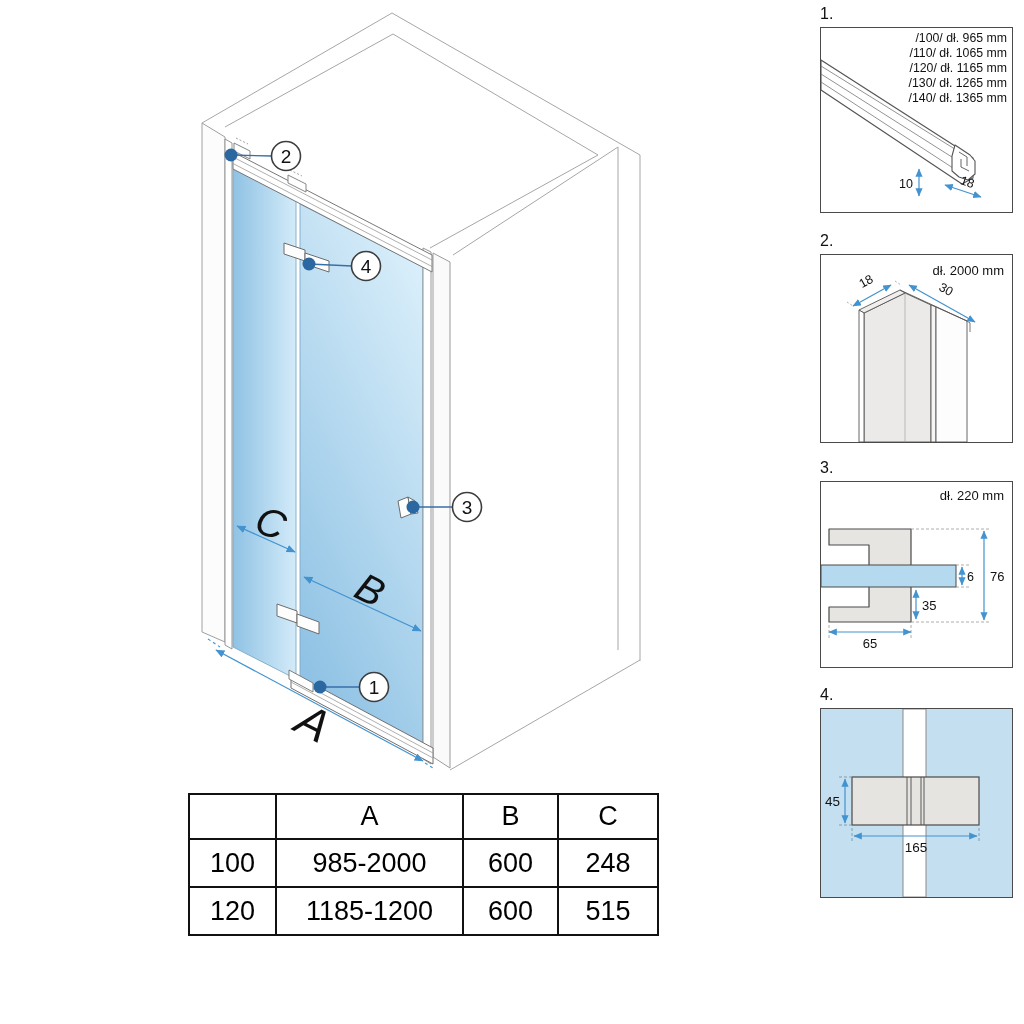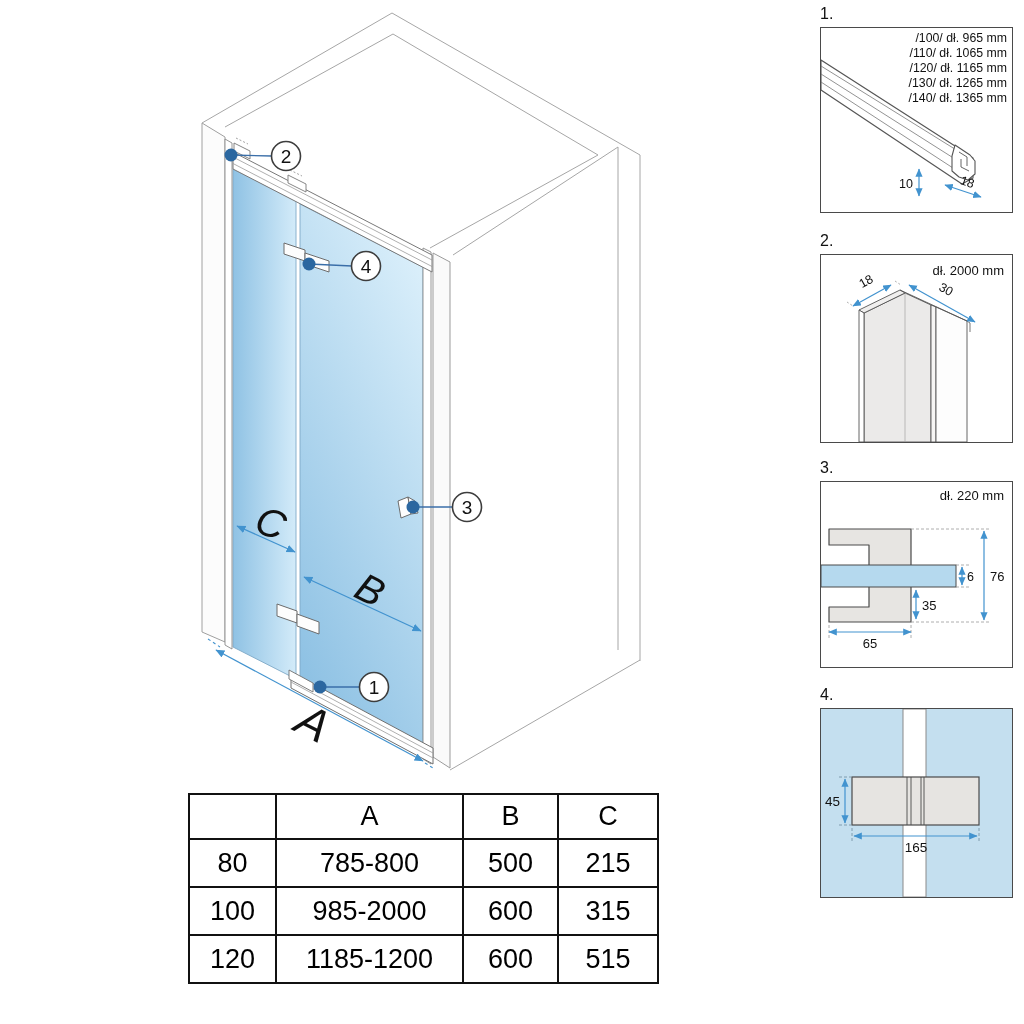--- a/index.html
+++ b/index.html
@@ -250,30 +250,24 @@
       <col style="width:100px">
     </colgroup>
   <tbody>
     <tr class="head">
       <td></td>
       <td>A</td>
       <td>B</td>
       <td>C</td>
     </tr>
     <tr>
-      <td>80</td>
-      <td>785-800</td>
-      <td>500</td>
-      <td>215</td>
-    </tr>
-    <tr>
       <td>100</td>
       <td>985-2000</td>
       <td>600</td>
-      <td>315</td>
+      <td>248</td>
     </tr>
     <tr>
       <td>120</td>
       <td>1185-1200</td>
       <td>600</td>
       <td>515</td>
     </tr>
   </tbody>
 </table>
 

